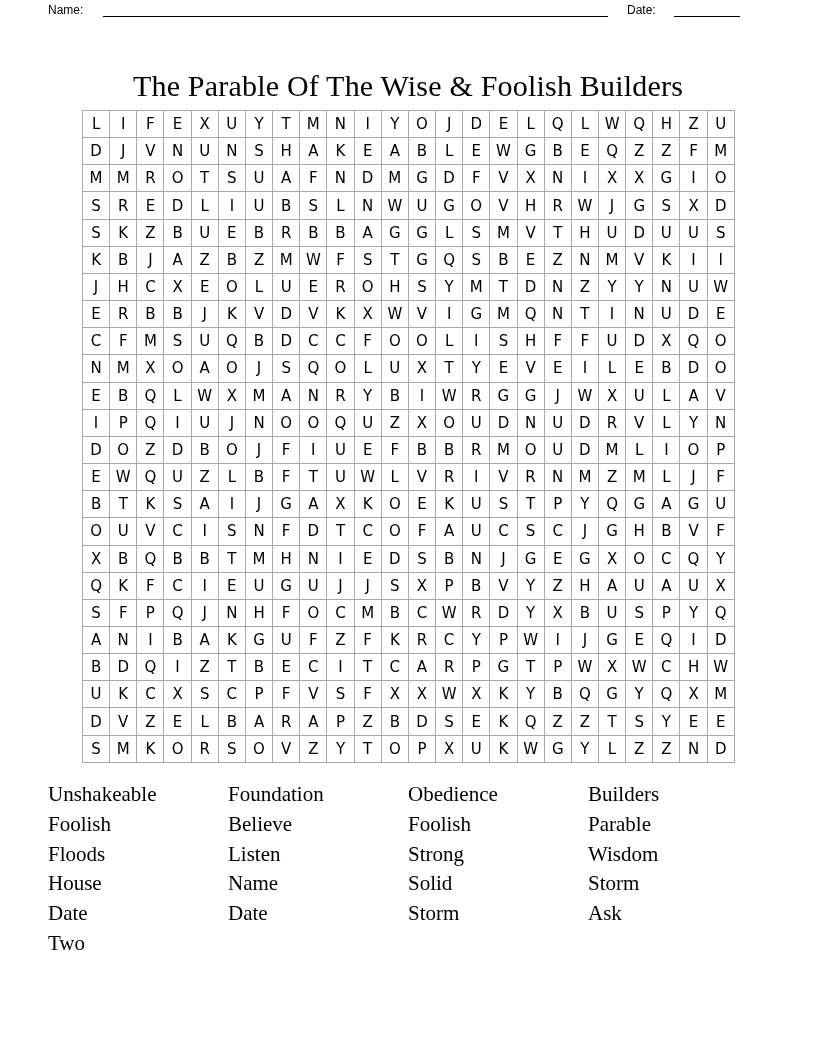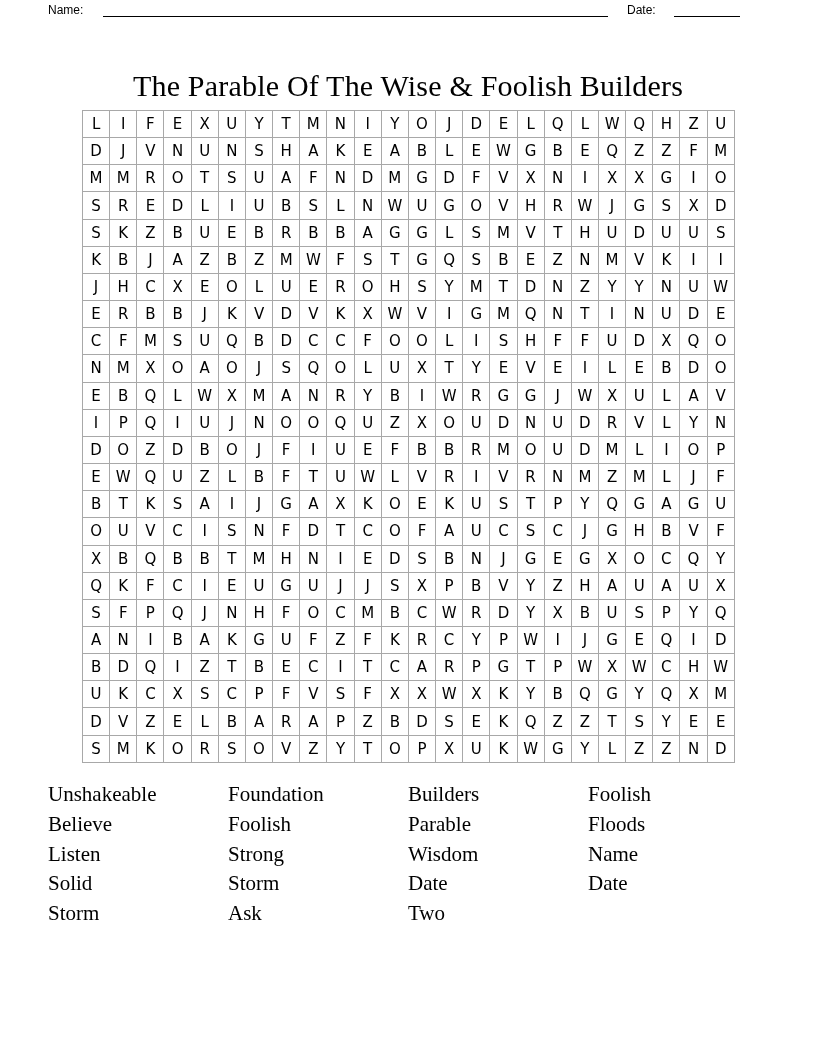--- a/index.html
+++ b/index.html
@@ -631,29 +631,31 @@
     <div class="cell">L</div>
     <div class="cell">Z</div>
     <div class="cell">Z</div>
     <div class="cell">N</div>
     <div class="cell">D</div>
   </div>
 
 <div class="words" id="words">
     <div class="word">Unshakeable</div>
     <div class="word">Foundation</div>
+    <div class="word">Obedience</div>
     <div class="word">Builders</div>
     <div class="word">Foolish</div>
     <div class="word">Believe</div>
     <div class="word">Foolish</div>
     <div class="word">Parable</div>
     <div class="word">Floods</div>
     <div class="word">Listen</div>
     <div class="word">Strong</div>
     <div class="word">Wisdom</div>
+    <div class="word">House</div>
     <div class="word">Name</div>
     <div class="word">Solid</div>
     <div class="word">Storm</div>
     <div class="word">Date</div>
     <div class="word">Date</div>
     <div class="word">Storm</div>
     <div class="word">Ask</div>
     <div class="word">Two</div>
   </div>
 

